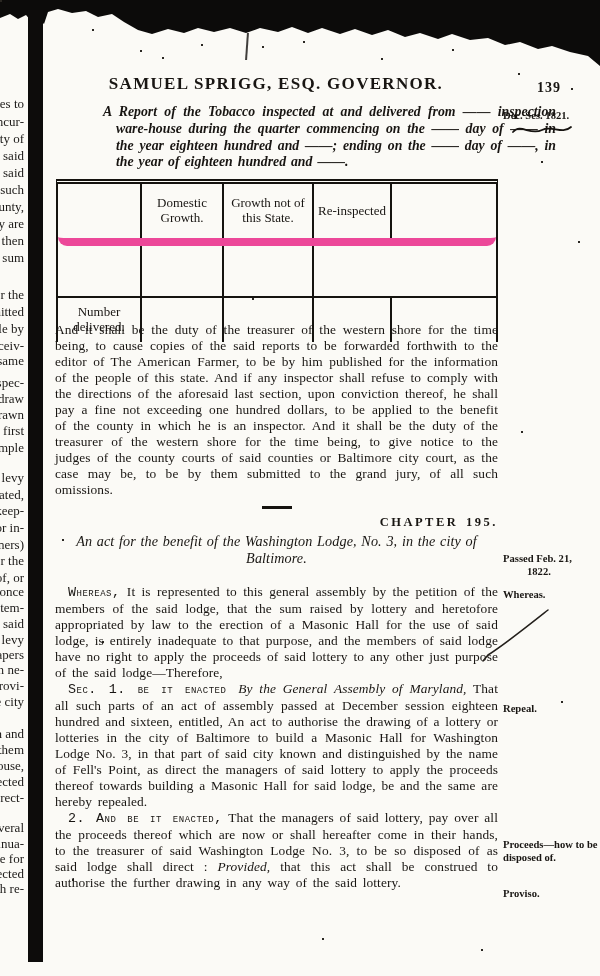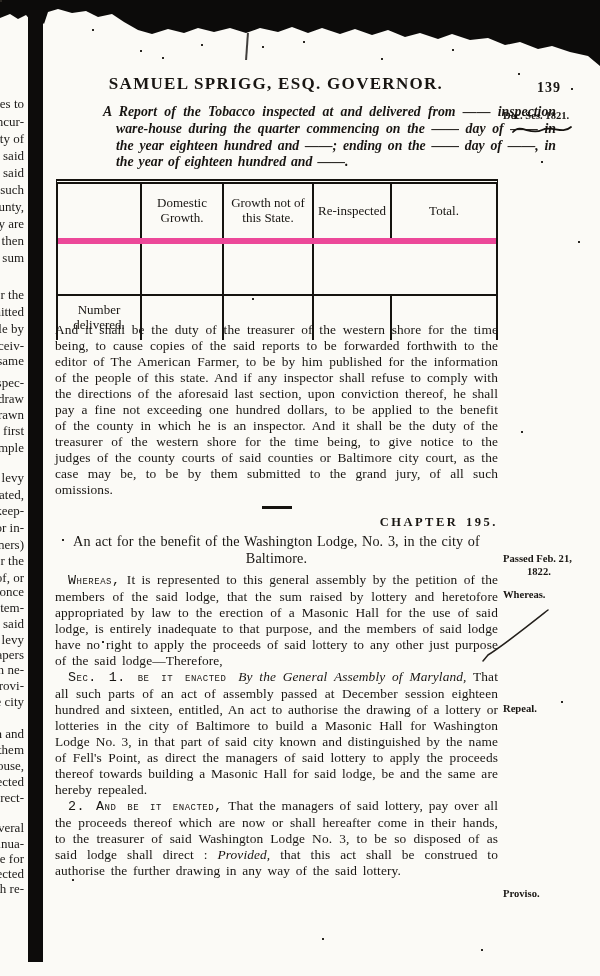--- a/index.html
+++ b/index.html
@@ -24,31 +24,31 @@
   .mnote .l2{display:block;padding-left:24px;}
   .squig{position:absolute;left:511px;top:122px;}
   .penmark{position:absolute;left:482px;top:598px;}
   
   .tbl{position:absolute;left:56px;top:179px;width:438px;
        border-top:5px double #15130f;border-left:2px solid #15130f;border-right:2px solid #15130f;}
   .trow{display:grid;grid-template-columns:84px 82px 90px 78px 104px;}
   .tc{border-right:2px solid #15130f;display:flex;align-items:center;justify-content:center;
       text-align:center;font-size:13px;line-height:1.12;padding:2px 1px;}
   .tc.last{border-right:none;}
-  .thead{height:54px;border-bottom:6px solid #ec4899;}
+  .thead{height:54px;border-bottom:8px solid #ec4899;border-radius:9px;}
   .r1{height:50px;border-bottom:2px solid #15130f;}
   .r2{height:44px;}
   
   .flow{position:absolute;left:55px;top:322px;width:443px;font-size:13.4px;line-height:16px;
         text-align:justify;word-spacing:2.2px;letter-spacing:.1px;}
   .flow p{margin:0;}
   .indent{text-indent:13px;}
   .midrule{width:30px;height:3px;background:#15130f;margin:8px auto 5px auto;}
   .chap{text-align:right;font-weight:bold;font-size:12.5px;letter-spacing:2.5px;margin:2px 0 3px 0;text-indent:0;}
-  .chaptitle{text-align:center;font-size:14.2px;line-height:16.5px;margin-bottom:6px;text-indent:0;word-spacing:1px;}
+  .chaptitle{text-align:center;font-style:italic;font-size:14.2px;line-height:16.5px;margin-bottom:18px;text-indent:0;word-spacing:1px;}
   .sc{font-variant:small-caps;letter-spacing:.5px;font-family:Liberation Mono, monospace;}
   .it{font-style:italic;}
   .specks{position:absolute;left:0;top:0;width:2px;height:2px;background:#2a2722;
     box-shadow:140px 50px #2a2722,262px 46px #2a2722,381px 58px #2a2722,518px 73px #2a2722,
     201px 44px #2a2722,92px 29px #2a2722,452px 49px #2a2722,571px 88px #2a2722,303px 41px #2a2722,
     162px 57px #2a2722,252px 298px #2a2722,521px 431px #2a2722,102px 641px #2a2722,561px 701px #2a2722,
     322px 938px #2a2722,481px 949px #2a2722,62px 539px #2a2722,578px 241px #2a2722,541px 161px #2a2722,72px 879px #2a2722;}
 </style>
 </head>
 <body>
@@ -120,21 +120,20 @@
   <svg class="squig" width="62" height="16" viewBox="0 0 62 16">
     <path d="M2,10 C10,1 19,14 31,8 C41,3 51,13 60,5" fill="none" stroke="#171411" stroke-width="1.8" stroke-linecap="round"></path>
   </svg>
 
   <div class="tbl">
     <div class="trow thead">
       <div class="tc"></div>
       <div class="tc">Domestic Growth.</div>
       <div class="tc">Growth not of this State.</div>
       <div class="tc">Re-inspected</div>
-      <div class="tc last">Total.</div>
     </div>
     <div class="trow r1">
       <div class="tc"></div>
       <div class="tc"></div>
       <div class="tc"></div>
       <div class="tc last"></div>
     </div>
     <div class="trow r2">
       <div class="tc">Number delivered.</div>
       <div class="tc"></div>
@@ -153,19 +152,20 @@
     <p class="indent"><span class="sc">Sec. 1. be it enacted </span><span class="it">By the General Assembly of Maryland,</span><span> That all such parts of an act of assembly passed at December session eighteen hundred and sixteen, entitled, An act to authorise the drawing of a lottery or lotteries in the city of Baltimore to build a Masonic Hall for Washington Lodge No. 3, in that part of said city known and distinguished by the name of Fell's Point, as direct the managers of said lottery to apply the proceeds thereof towards building a Masonic Hall for said lodge, be and the same are hereby repealed.</span></p>
     <p class="indent"><span class="sc">2. And be it enacted,</span><span> That the managers of said lottery, pay over all the proceeds thereof which are now or shall hereafter come in their hands, to the treasurer of said Washington Lodge No. 3, to be so disposed of as said lodge shall direct : </span><span class="it">Provided,</span><span> that this act shall be construed to authorise the further drawing in any way of the said lottery.</span></p>
   </div>
 
   <div class="mnote" style="top:553px">
     <span>Passed Feb. 21,</span>
     <span class="l2">1822.</span>
   </div>
   <div class="mnote" style="top:589px">Whereas.</div>
   <div class="mnote" style="top:703px">Repeal.</div>
+  <div class="mnote" style="top:839px">Proceeds—how to be disposed of.</div>
   <div class="mnote" style="top:888px">Proviso.</div>
 
   <svg class="penmark" width="80" height="70" viewBox="0 0 80 70">
     <path d="M6,57 l-5,6 M6,57 C22,47 42,31 66,12" fill="none" stroke="#231f1b" stroke-width="1.5" stroke-linecap="round"></path>
   </svg>
 
 </div>
 
 </body></html>

